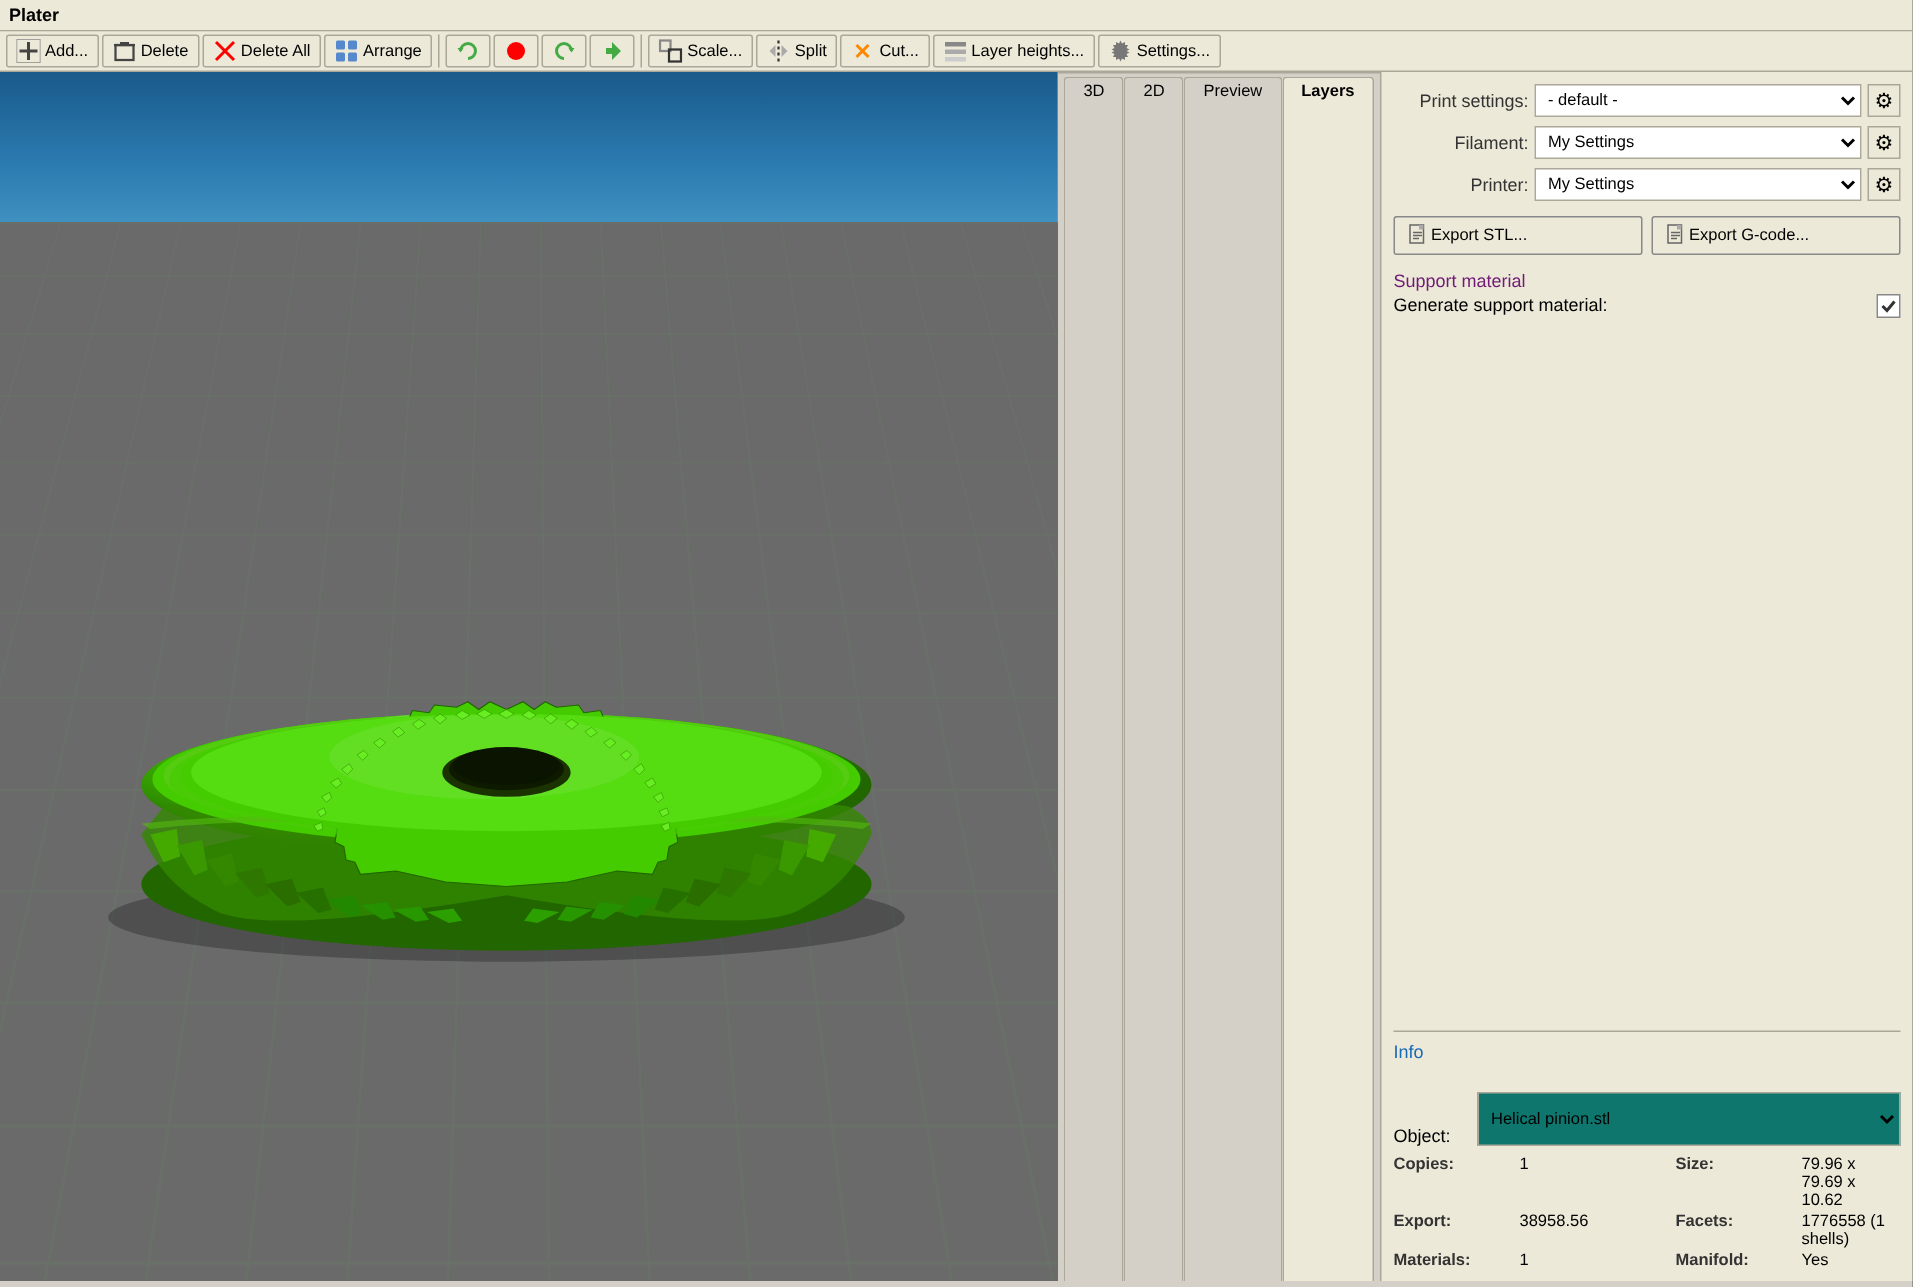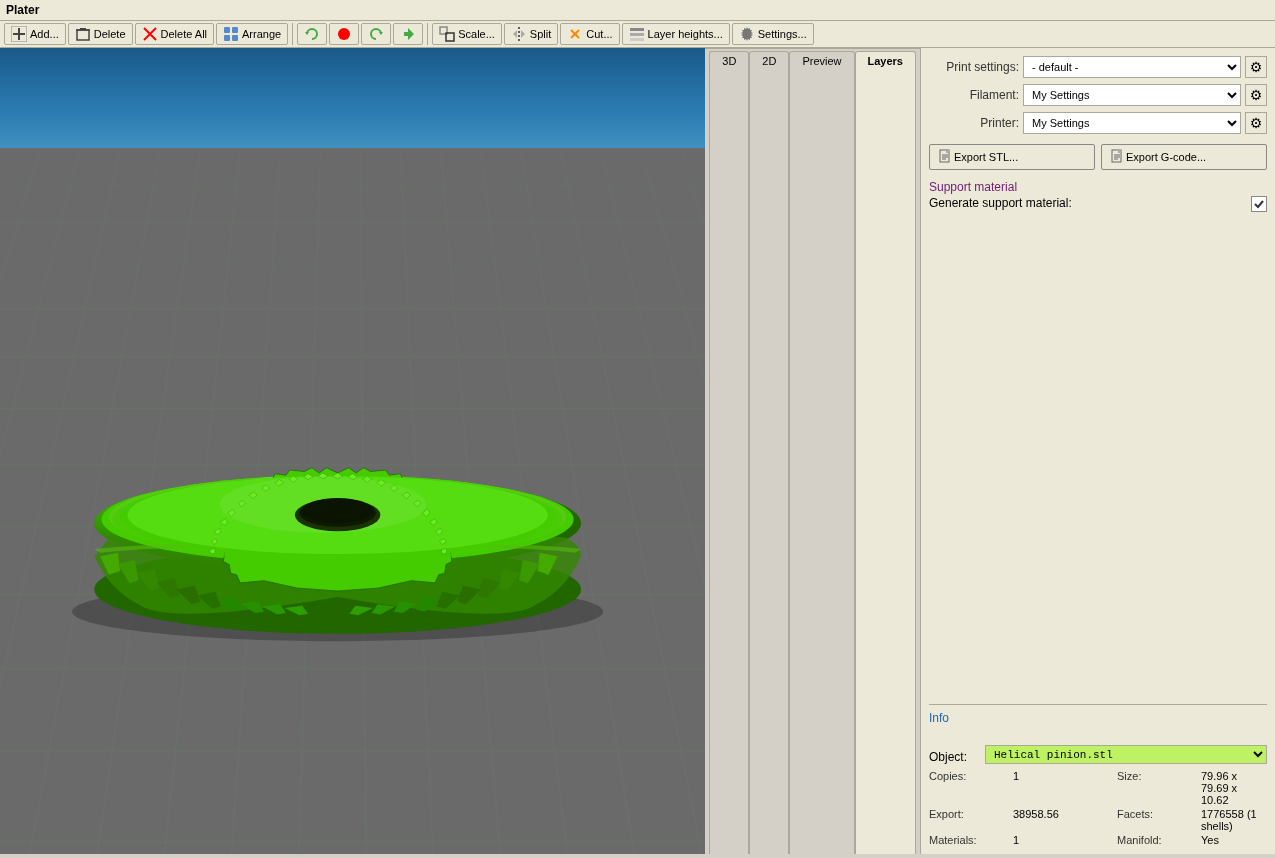--- a/index.html
+++ b/index.html
@@ -232,38 +232,37 @@
 
     .object-select-row {
       display: flex;
       align-items: flex-end;
       gap: 4px;
       margin-bottom: 6px;
     }
 
     .object-select {
       flex: 1;
-      height: 19px;
+      height: 36px;
       font-size: 11px;
       border: 1px solid #aca899;
-      background: #bef264;
+      background: #0f766e;
       padding: 1px 4px;
-      font-family: Liberation Mono, monospace;
     }
 
     .info-grid {
       display: grid;
       grid-template-columns: 80px 100px 80px auto;
       gap: 2px 4px;
       font-size: 11px;
     }
 
     .info-key {
       color: #333;
-      font-weight: normal;
+      font-weight: bold;
     }
 
     .info-val {
       color: #000;
     }
 
     
     .btn-icon {
       width: 16px;
       height: 16px;

